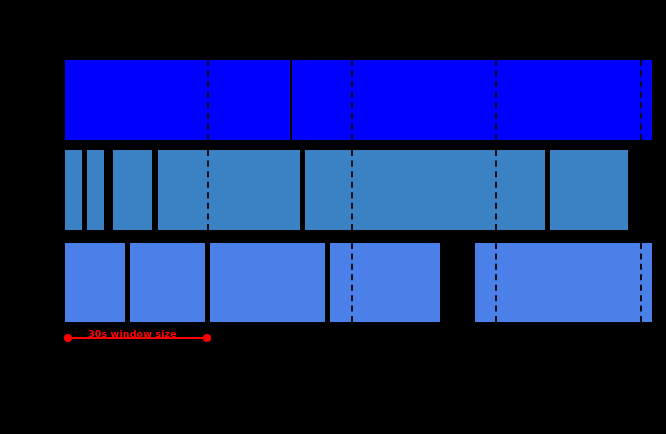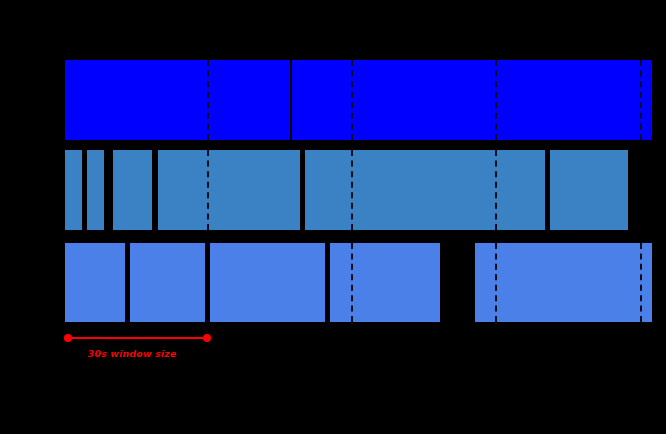--- a/index.html
+++ b/index.html
@@ -99,16 +99,16 @@
         <div class="dash" style="left: 495px; top: 0px; height: 79px;"></div>
         <div class="dash" style="left: 640px; top: 0px; height: 79px;"></div>
       </div>
 
   </div>
 
   <div>
     <div class="annot-line" id="annot-line" style="left: 68px; top: 337px; width: 139px; border-top-color: rgb(255, 0, 0);"></div>
     <div class="annot-cap" id="annot-cap-left" style="left: 64px; top: 334px; background: rgb(255, 0, 0);"></div>
     <div class="annot-cap" id="annot-cap-right" style="left: 203px; top: 334px; background: rgb(255, 0, 0);"></div>
-    <div class="annot-label" id="annot-label" style="left: 88px; top: 348px; color: rgb(255, 0, 0); font-style: italic;">30s window size</div>
+    <div class="annot-label" id="annot-label" style="left: 88px; top: 328px; color: rgb(255, 0, 0);">30s window size</div>
   </div>
 
 </div>
 
 </body></html>

